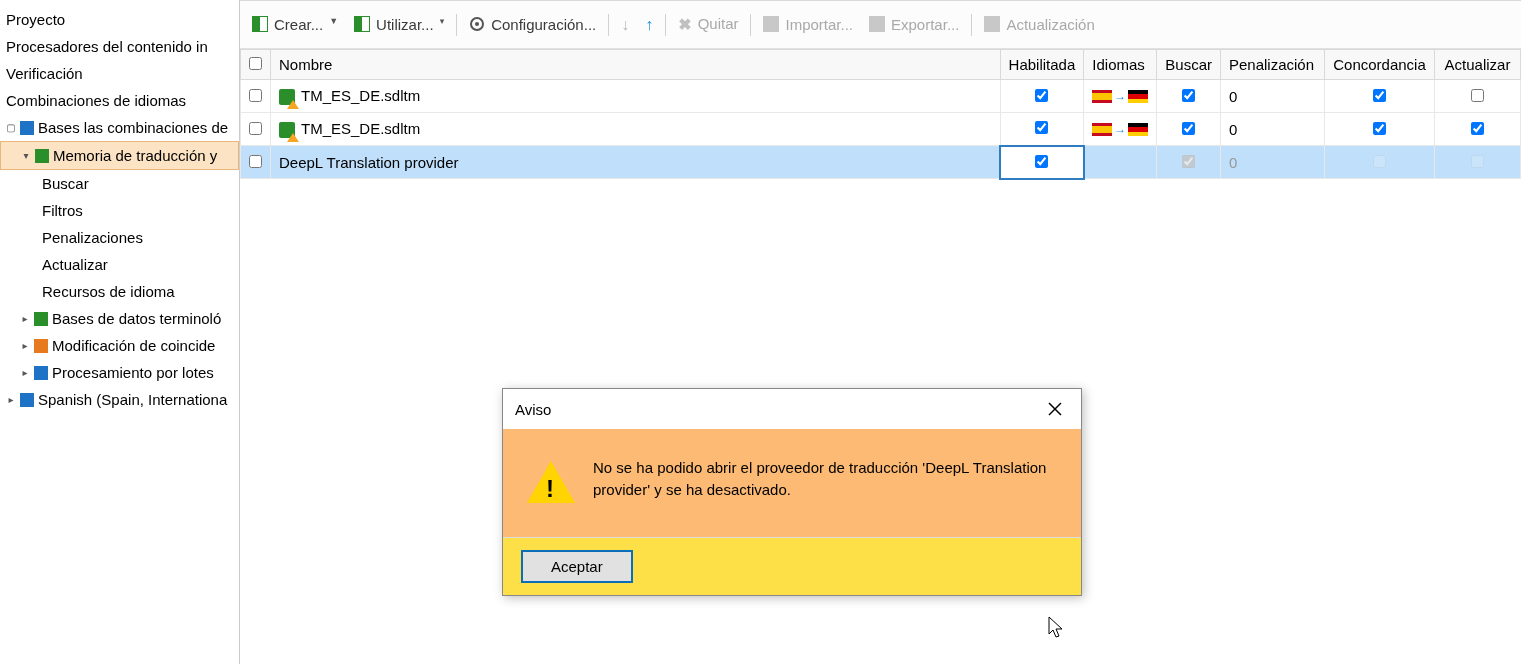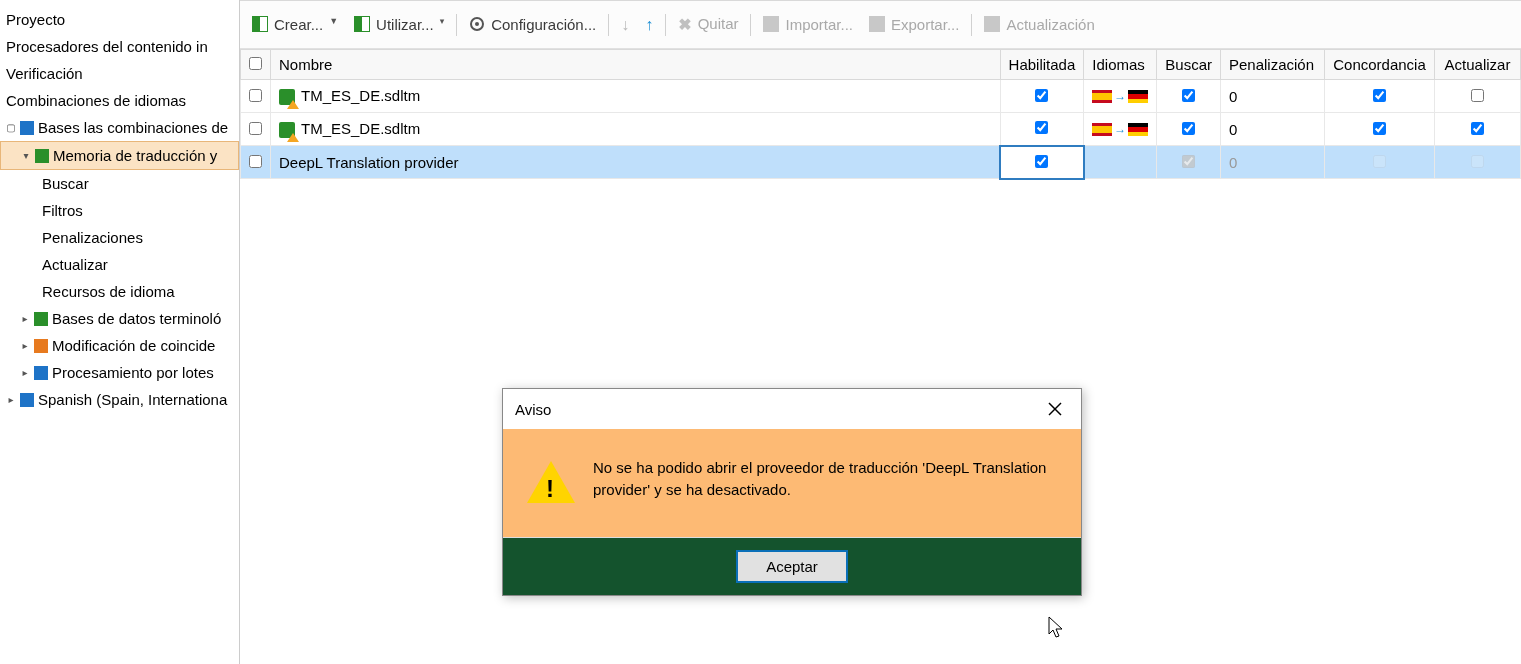--- a/index.html
+++ b/index.html
@@ -44,21 +44,21 @@
   .row-icon::after { content:""; position:absolute; right:-4px; bottom:-4px; width:0;height:0; border-left:6px solid transparent; border-right:6px solid transparent; border-bottom:9px solid #f5a623;}
   .dialog-overlay { position: absolute; left:0; top:0; right:0; bottom:0; pointer-events: none; }
   .dialog { position: absolute; left: 502px; top: 388px; width: 580px; background: #fff; border: 1px solid #888; box-shadow: 2px 2px 10px rgba(0,0,0,.25); pointer-events: auto; }
   .dialog-titlebar { display: flex; justify-content: space-between; align-items: center; padding: 8px 12px; background:#fff; }
   .dialog-title { font-size: 15px; }
   .dialog-close { width: 28px; height: 24px; display:flex; align-items:center; justify-content:center; cursor:pointer; font-size: 18px; }
   .dialog-body { display: flex; gap: 18px; padding: 28px 24px 34px 24px; background:#fdba74; }
   .warning-icon { width: 0; height: 0; border-left: 24px solid transparent; border-right: 24px solid transparent; border-bottom: 42px solid #ffd400; position: relative; flex-shrink:0; margin-top:4px;}
   .warning-icon::after { content:"!"; position:absolute; left:-5px; top:14px; font-size: 24px; font-weight: bold; color:#000;}
   .dialog-msg { font-size: 15px; line-height: 1.45; }
-  .dialog-footer { background: #14532d; padding: 12px 18px; display:flex; justify-content:center; border-top:1px solid #ddd;}
+  .dialog-footer { background: #fde047; padding: 12px 18px; display:flex; justify-content:flex-start; border-top:1px solid #ddd;}
   .dialog-btn { background: #e1e1e1; border: 2px solid #0a6fb8; padding: 6px 28px; font-size: 15px; cursor: pointer; }
   .cursor { position:absolute; left:1048px; top:616px; font-size:20px; pointer-events:none; color:#000;}
   .greyed { color:#999; }
 </style>
 </head>
 <body>
 
 <div class="app">
   <div class="sidebar">
     <div class="sidebar-item sidebar-lvl1">

